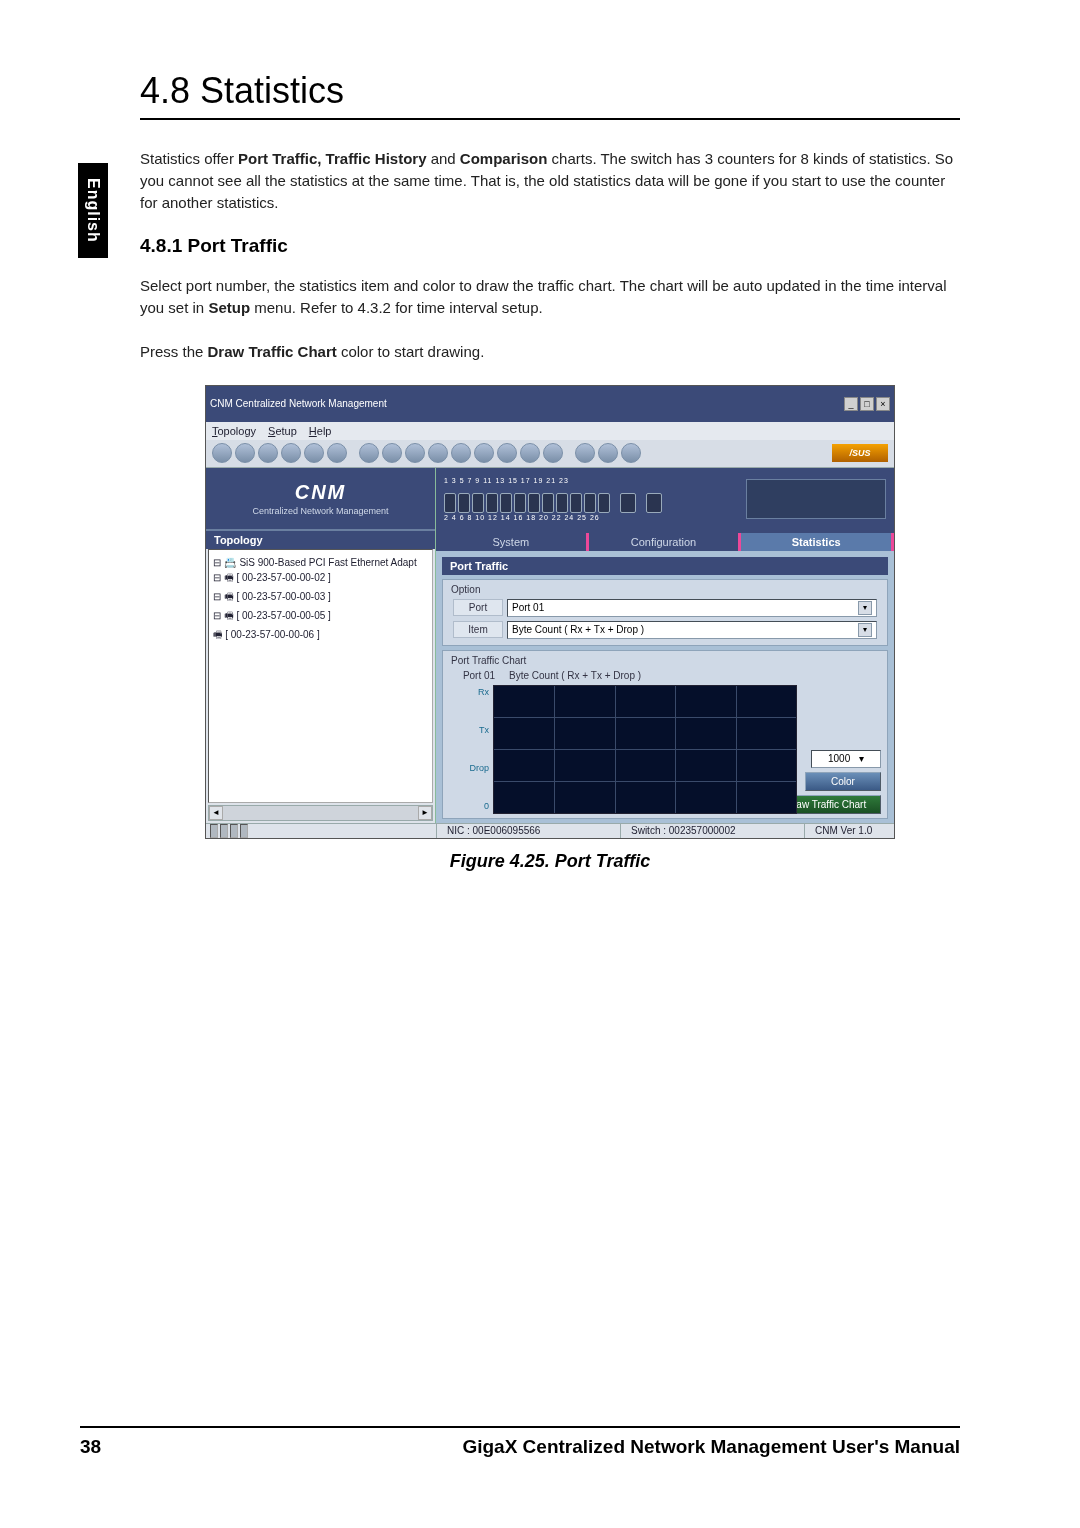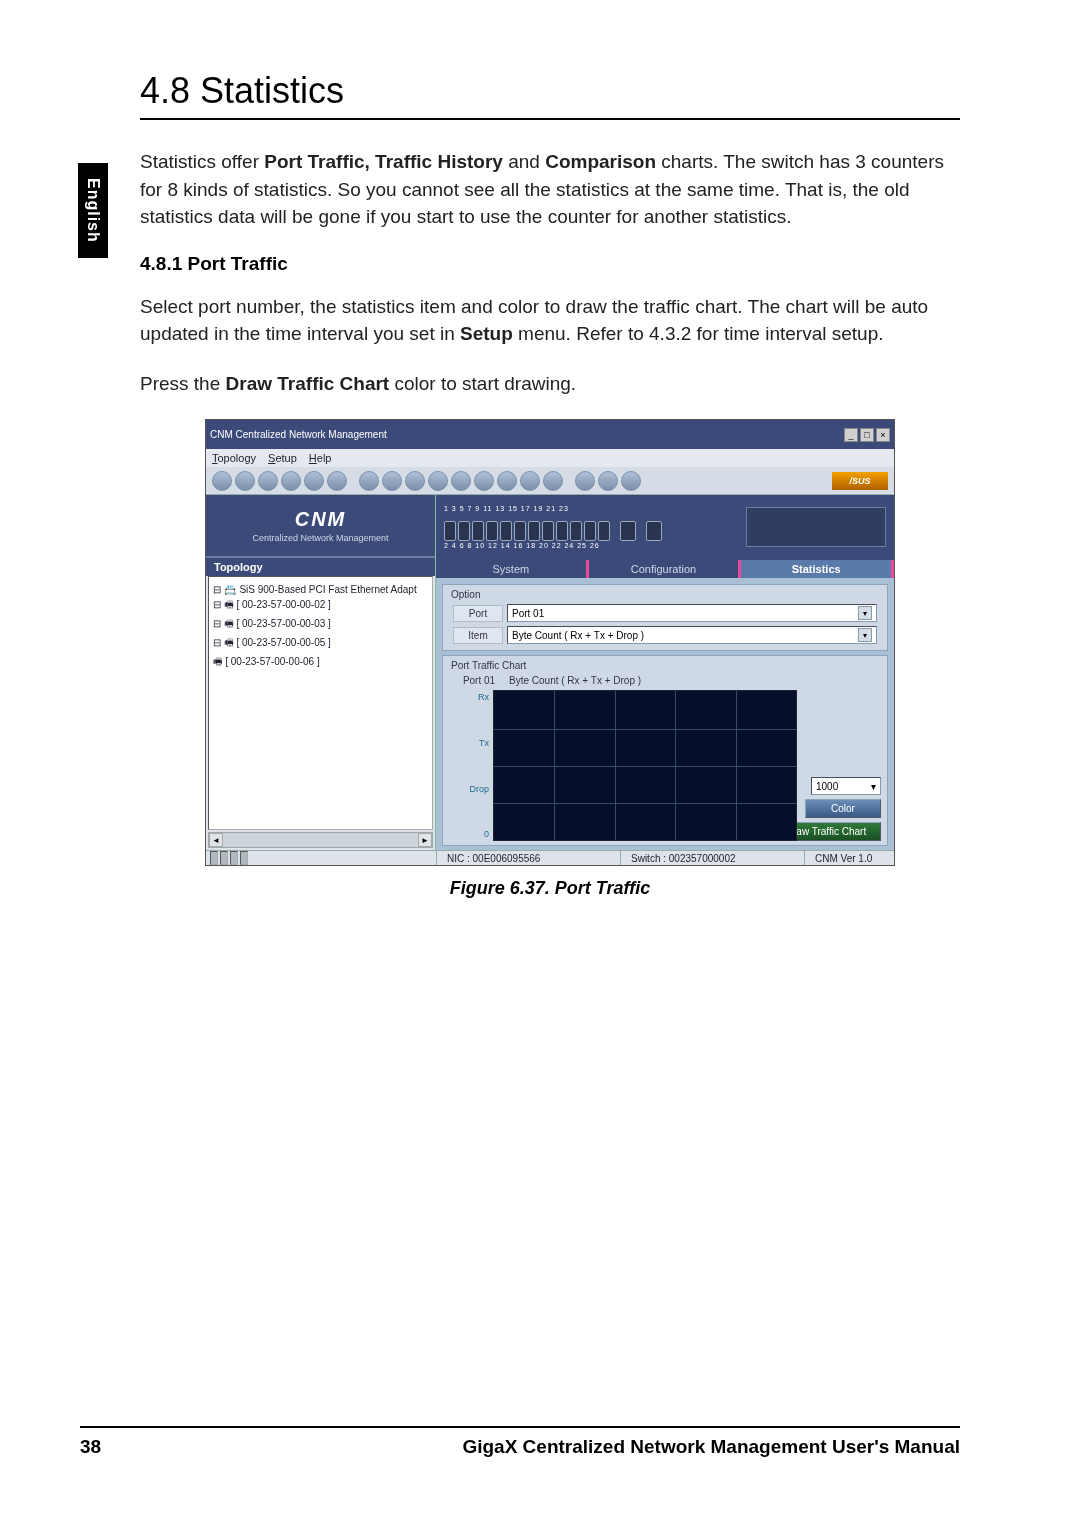--- a/index.html
+++ b/index.html
@@ -17,32 +17,32 @@
     font-size: 16px;
     writing-mode: vertical-rl;
     text-orientation: mixed;
     display: flex;
     align-items: center;
     justify-content: center;
     letter-spacing: 1px;
   }
   .content { margin-left: 60px; }
   h1 { font-size: 36px; font-weight: normal; border-bottom: 2px solid #000; padding-bottom: 6px; margin-bottom: 28px; }
-  p.body { font-size: 19px; line-height: 1.45; margin-bottom: 22px; color: #222; }
+  p.body { font-size: 15px; line-height: 1.45; margin-bottom: 22px; color: #222; }
   h2 { font-size: 19px; font-weight: bold; margin: 14px 0 18px 0; }
   .bold { font-weight: bold; }
   .screenshot {
     width: 690px;
     margin: 14px auto 12px auto;
     border: 1px solid #555;
     background: #c9cfd6;
     font-size: 10px;
     color: #000;
   }
-  .titlebar { background: #3b4a78; color: #fff; height: 29px; display: flex; align-items: center; justify-content: space-between; padding: 0 4px; }
+  .titlebar { background: #3b4a78; color: #fff; height: 36px; display: flex; align-items: center; justify-content: space-between; padding: 0 4px; }
   .titlebar .wbtns { display: flex; gap: 2px; }
   .titlebar .wbtn { width: 14px; height: 14px; background: #d0d0d0; border: 1px solid #888; font-size: 9px; display: flex; align-items: center; justify-content: center; color:#000; }
   .menubar { background: #e5e9ef; height: 18px; display: flex; align-items: center; gap: 12px; padding: 0 6px; font-size: 11px; color: #223; }
   .menubar span u { text-decoration: underline; }
   .toolbar { background: #d7dde6; height: 28px; display: flex; align-items: center; gap: 3px; padding: 7px 6px; border-bottom: 1px solid #9aa; }
   .tb-icon { width: 20px; height: 20px; border-radius: 50%; background: linear-gradient(#b0c0d8,#7a8fa8); border: 1px solid #7a8fa8; }
   .tb-sep { width: 6px; }
   .tb-logo { margin-left: auto; width: 56px; height: 18px; background: linear-gradient(#f4a000,#b06000); color:#fff; font-weight:bold; font-size:9px; display:flex; align-items:center; justify-content:center; font-style:italic; }
   .main { display: flex; height: 355px; }
   .left { width: 230px; background: #dee3ea; border-right: 1px solid #8b9; display: flex; flex-direction: column; }
@@ -72,21 +72,21 @@
   .row .sel { flex:1; background:#fff; border:1px inset #8899aa; height:18px; display:flex; align-items:center; padding:0 4px; font-size:10px; justify-content:space-between;}
   .row .sel .dd { width:14px; height:14px; background:#d7dde6; border:1px solid #8899aa; display:flex; align-items:center; justify-content:center; font-size:8px;}
   .chart-box { background:#cfd9e6; border:1px solid #8ea4ba; padding:4px 6px; flex:1; display:flex; flex-direction:column; }
   .chart-header { display:flex; font-size:10px; color:#334; padding:2px 0 4px 0; }
   .chart-header .ch-port { width:60px; text-align:center; }
   .chart-body { display:flex; flex:1; gap:4px; }
   .chart-labels { width:40px; display:flex; flex-direction:column; justify-content:space-between; font-size:9px; color:#1a6b8f; text-align:right; padding:2px 0;}
   .chart-area { flex:1; background:#050f2a; border:1px solid #223; position:relative; min-height:70px;}
   .chart-area .gridline { position:absolute; background:#3a4a6a; }
   .chart-side { width:80px; display:flex; flex-direction:column; justify-content:flex-end; gap:4px; align-items:flex-end; }
-  .sm-sel { background:#fff; border:1px inset #8899aa; height:18px; width:70px; display:flex; align-items:center; justify-content:space-between; padding:0 4px; font-size:10px;}
+  .sm-sel { background:#fff; border:1px inset #8899aa; height:18px; width:70px; display:flex; align-items:center; justify-content:space-between; padding:0 16px; font-size:10px;}
   .btn { background:linear-gradient(#6a8fb8,#3b5a86); color:#fff; border:1px outset #8ea4ba; padding:3px 8px; font-size:10px; cursor:pointer; text-align:center;}
   .btn-color { width:76px; }
   .btn-draw { width:110px; background:linear-gradient(#2f7a3a,#1a5024); }
   .statusbar { height:15px; background:#dee3ea; border-top:1px solid #9aa; display:flex; align-items:center; font-size:10px; color:#223;}
   .sb-left { width:230px; display:flex; gap:2px; padding:0 4px;}
   .sb-left .led { width:8px; height:14px; background:#b0b8c0; border:1px inset #aaa; }
   .sb-cell { border-left:1px solid #9aa; padding:0 10px; height:100%; display:flex; align-items:center; }
   .sb-cell.grow { flex:1; }
   .fig-caption { text-align:center; font-style:italic; font-weight:bold; font-size:18px; margin-top:8px; }
   .footer { position:absolute; bottom:70px; left:80px; right:120px; display:flex; justify-content:space-between; align-items:flex-end; border-top: none; }
@@ -201,20 +201,21 @@
               <div style="font-size:7px; letter-spacing:1px;">2   4   6   8   10 12 14 16   18 20 22 24    25         26</div>
             </div>
             <div class="info"></div>
           </div>
           <div class="tabrow">
             <div class="tab">System</div>
             <div class="tab">Configuration</div>
             <div class="tab active">Statistics</div>
           </div>
           <div class="panel">
+            <div class="section-title">Port Traffic</div>
             <div class="option-box">
               <div class="option-header">Option</div>
               <div class="row">
                 <div class="lbl">Port</div>
                 <div class="sel">
                   <span>Port 01</span>
                   <div class="dd">▾</div>
                 </div>
               </div>
               <div class="row">
@@ -267,21 +268,21 @@
             <div class="led"></div>
             <div class="led"></div>
             <div class="led"></div>
         </div>
         <div class="sb-cell grow">NIC : 00E006095566</div>
         <div class="sb-cell grow">Switch : 002357000002</div>
         <div class="sb-cell" style="width:90px">CNM Ver 1.0</div>
       </div>
     </div>
 
-    <div class="fig-caption">Figure 6.37. Port Traffic</div>
+    <div class="fig-caption">Figure 4.25. Port Traffic</div>
   </div>
 
   <div class="footer-line"></div>
   <div class="footer">
     <div class="page-num">38</div>
     <div class="footer-title">GigaX Centralized Network Management User's Manual</div>
   </div>
 </div>
 
 </body></html>

